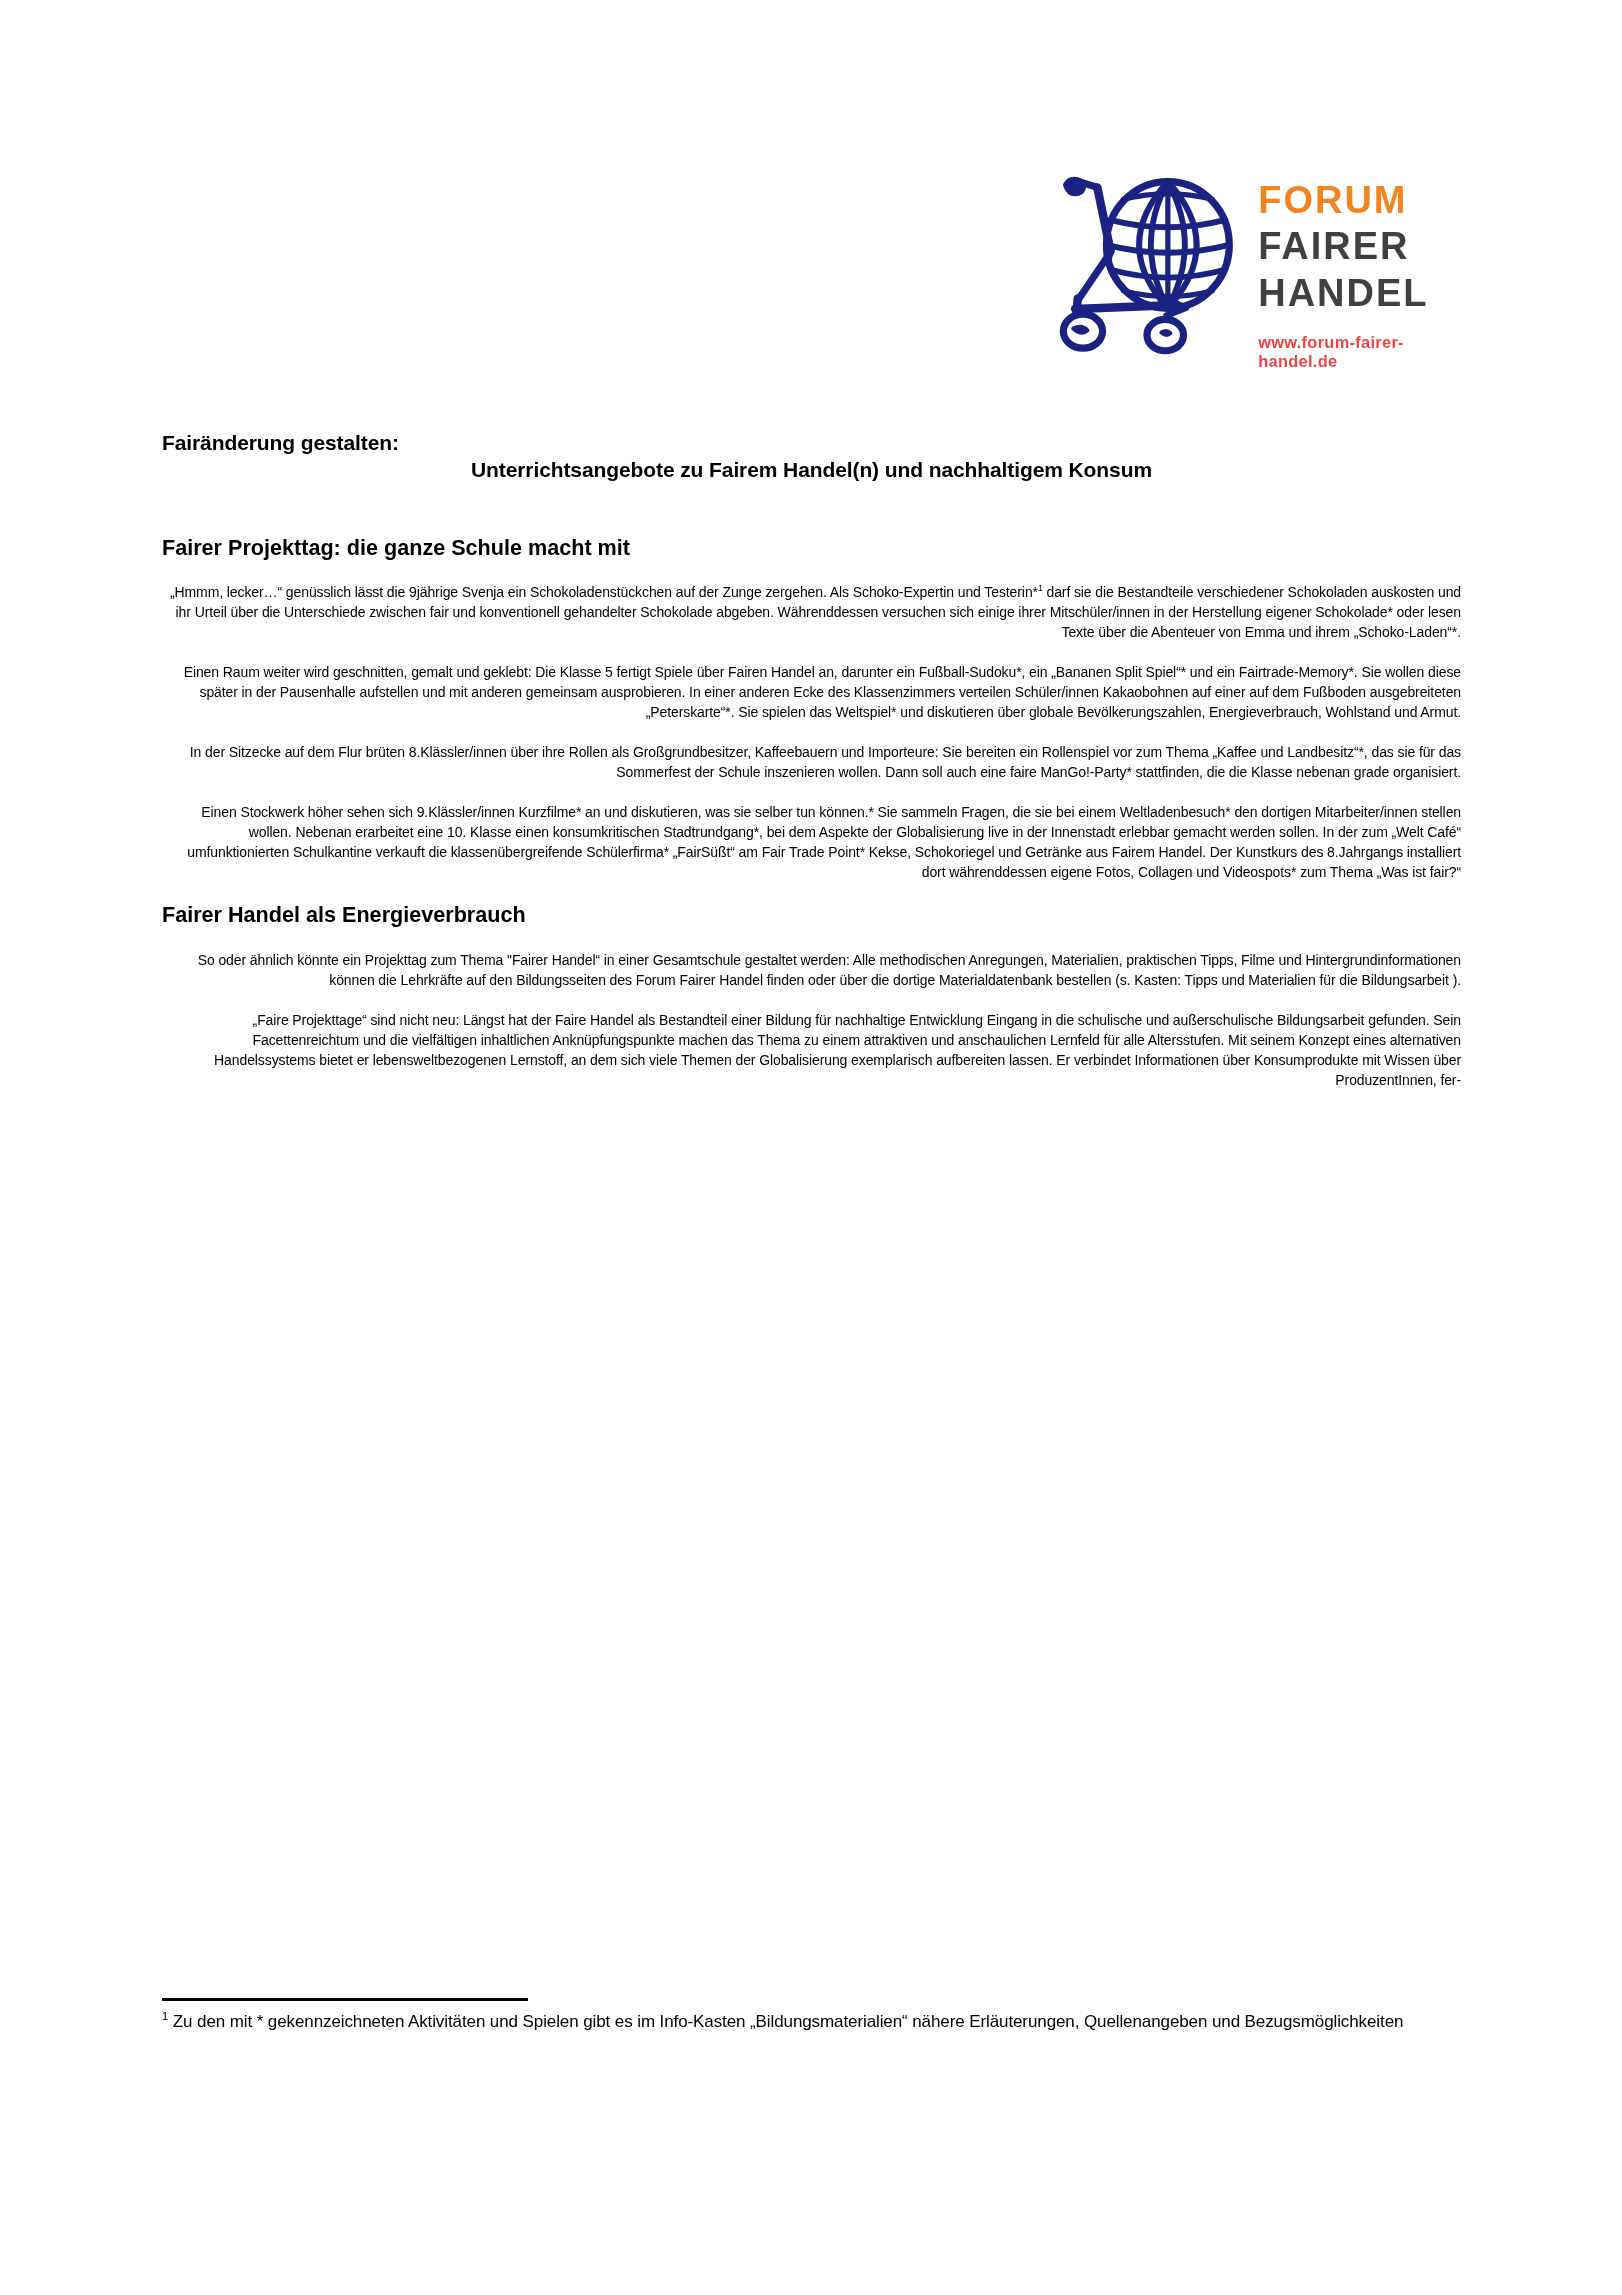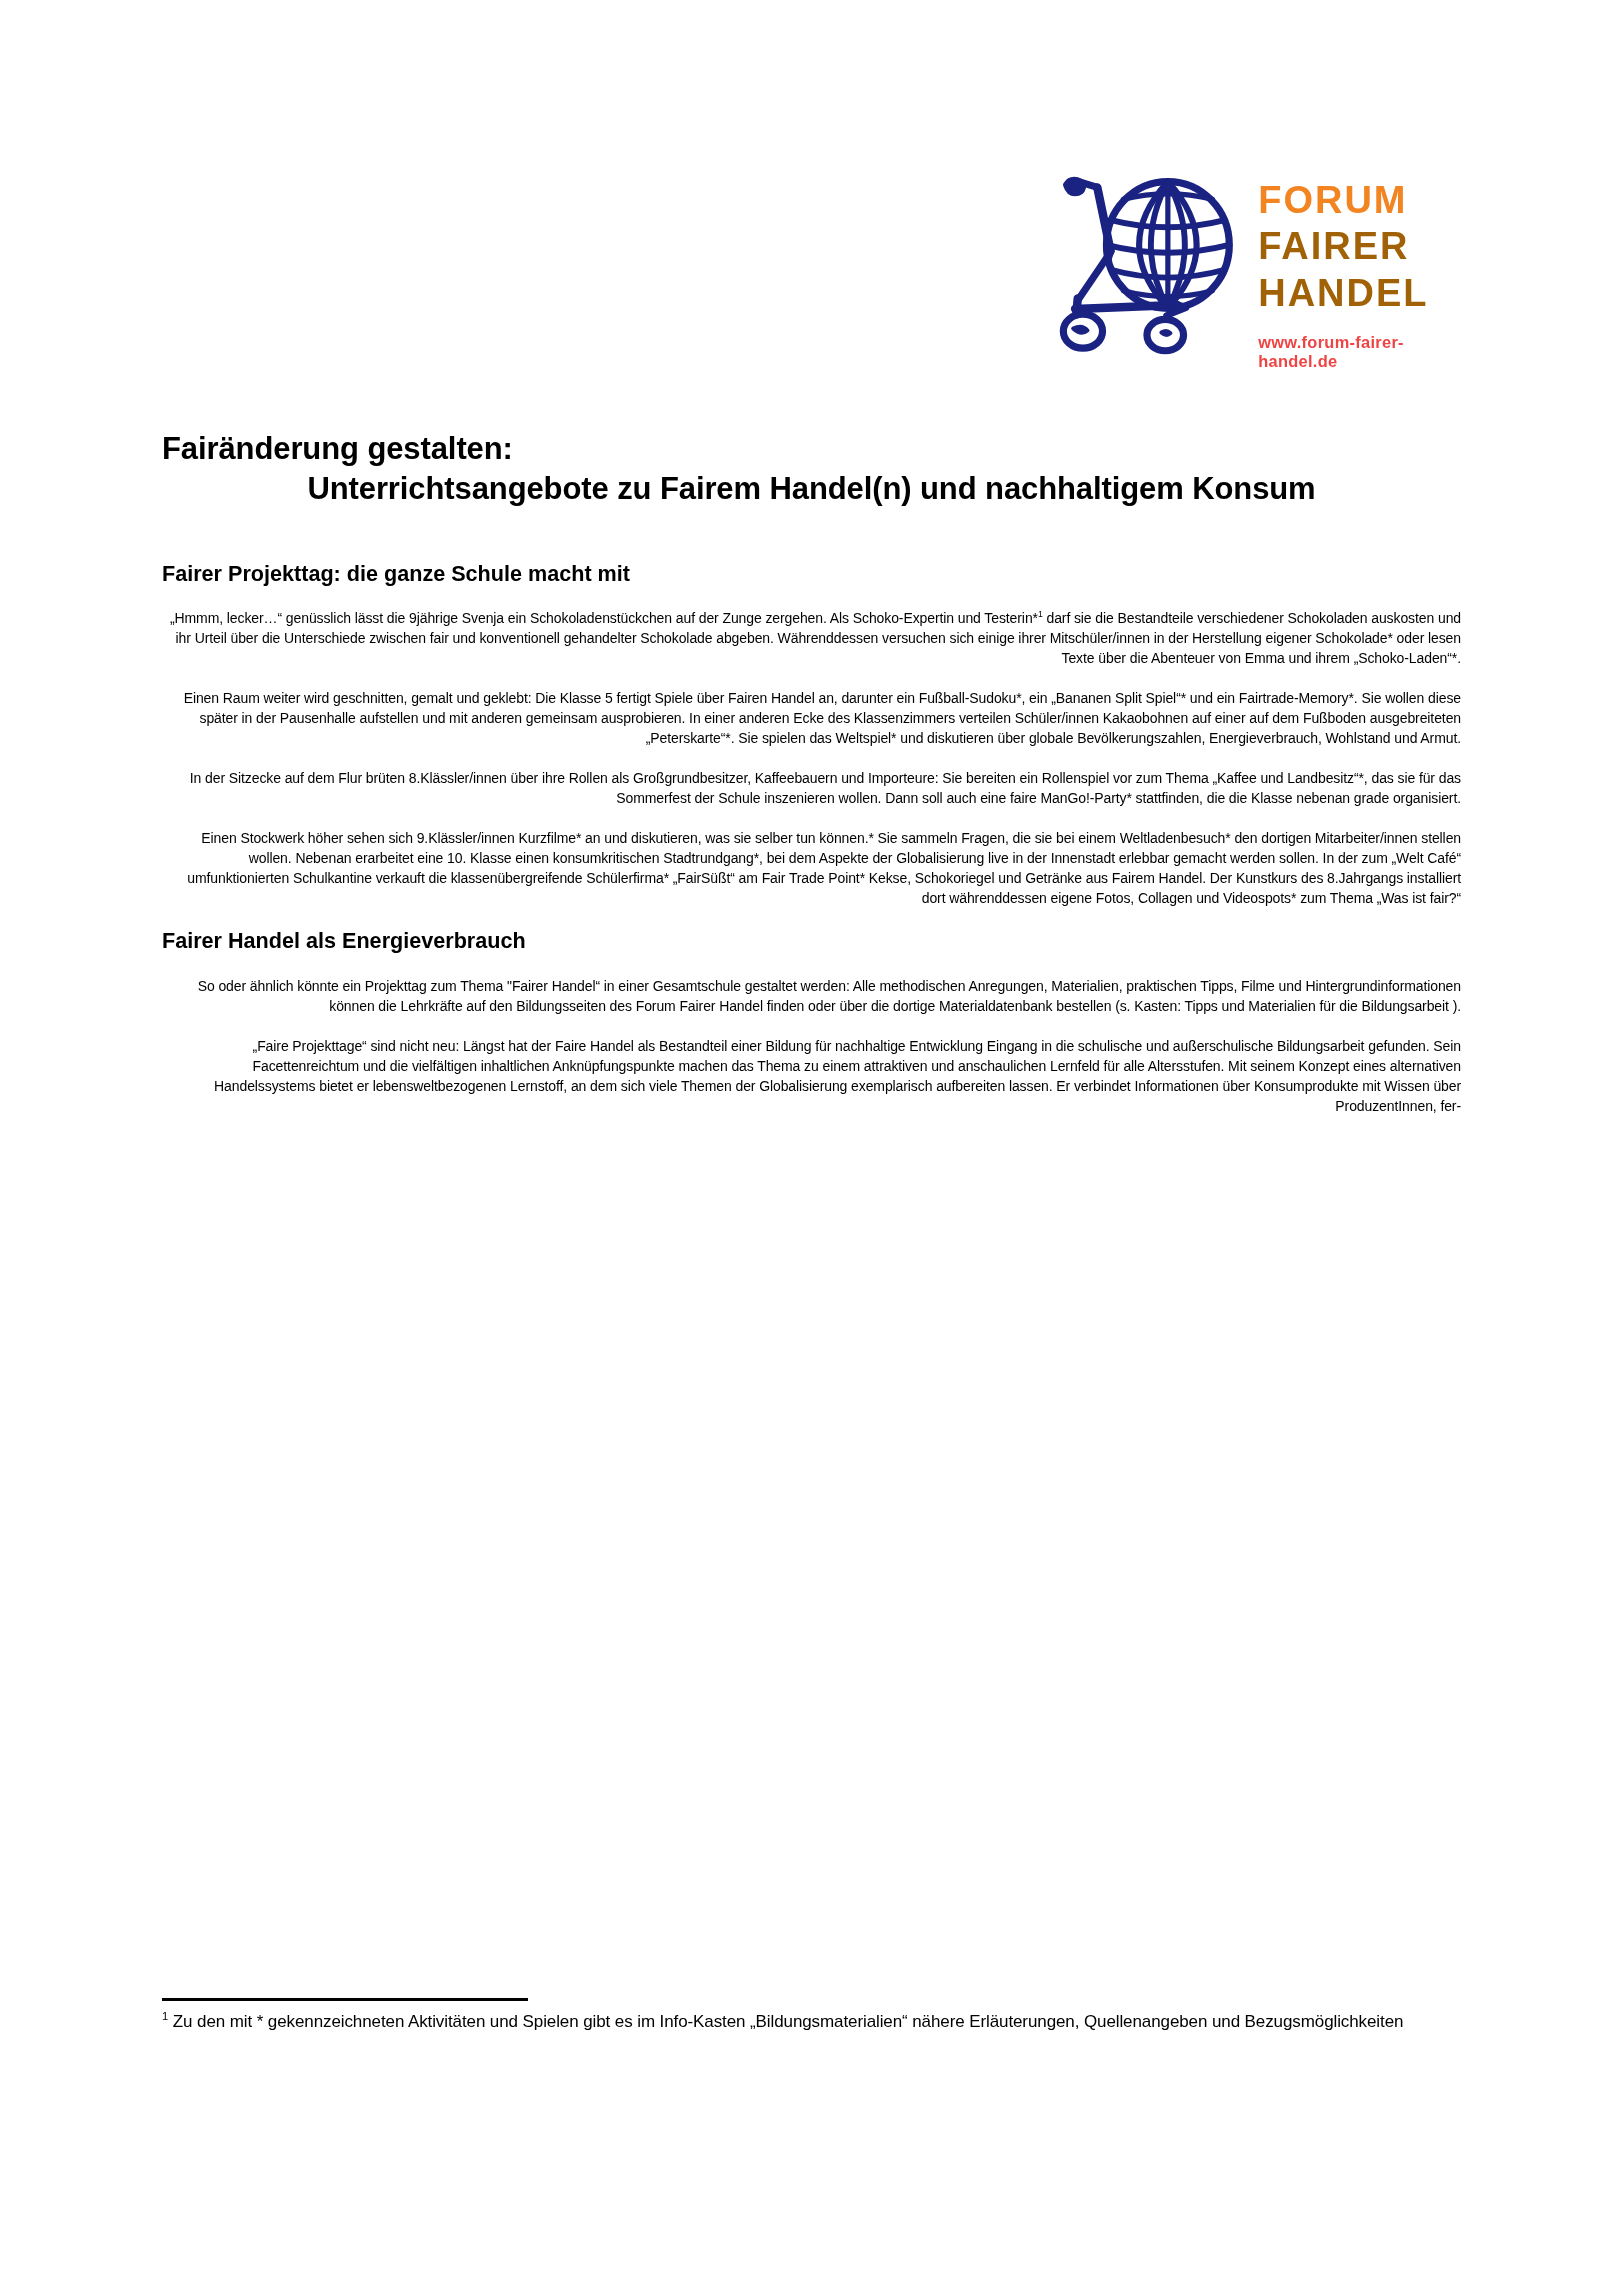--- a/index.html
+++ b/index.html
@@ -53,41 +53,41 @@
     align-items: flex-start;
   }
   .logo-line {
     font-family: "Liberation Sans", sans-serif;
     font-weight: 700;
     font-size: 38px;
     letter-spacing: 2px;
     line-height: 1.22;
   }
   .logo-line.orange { color: #F28522; }
-  .logo-line.green  { color: #a16207; }
+  .logo-line.green  { color: #404040; }
   .logo-url {
     margin-top: 17px;
     font-family: "Liberation Sans", sans-serif;
     font-weight: 700;
     font-size: 16.4px;
     letter-spacing: 0.3px;
     color: #ef4444;
   }
 
   
   .content {
     position: absolute;
     left: 162px;
     top: 429px;
     width: 1299px;
   }
 
   h1.doc-title {
     margin: 0;
-    font-size: 31px;
+    font-size: 21px;
     font-weight: 700;
     line-height: 1.30;
     letter-spacing: -0.1px;
   }
   h1.doc-title .l2 { display: block; text-align: center; }
 
   h2.doc-subtitle {
     margin: 14.4px 0 0 0;
     font-size: 22px;
     font-weight: 700;

